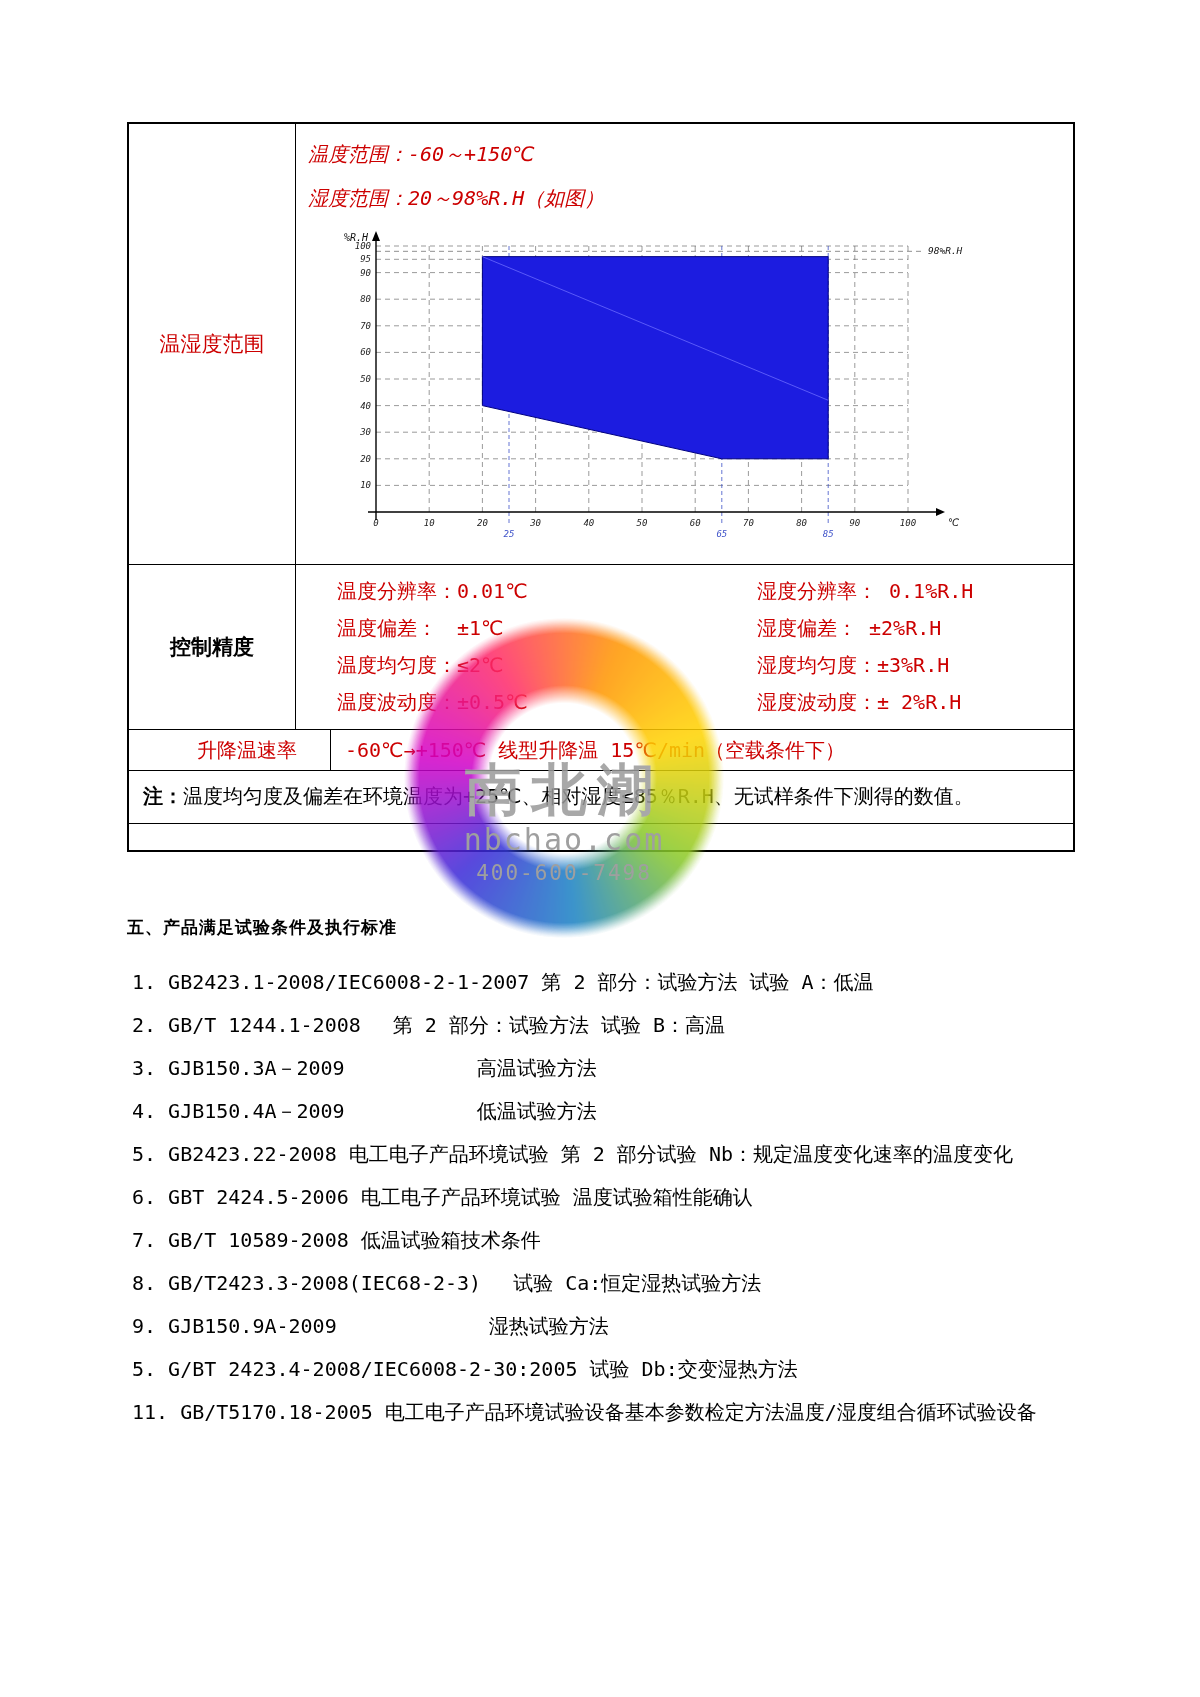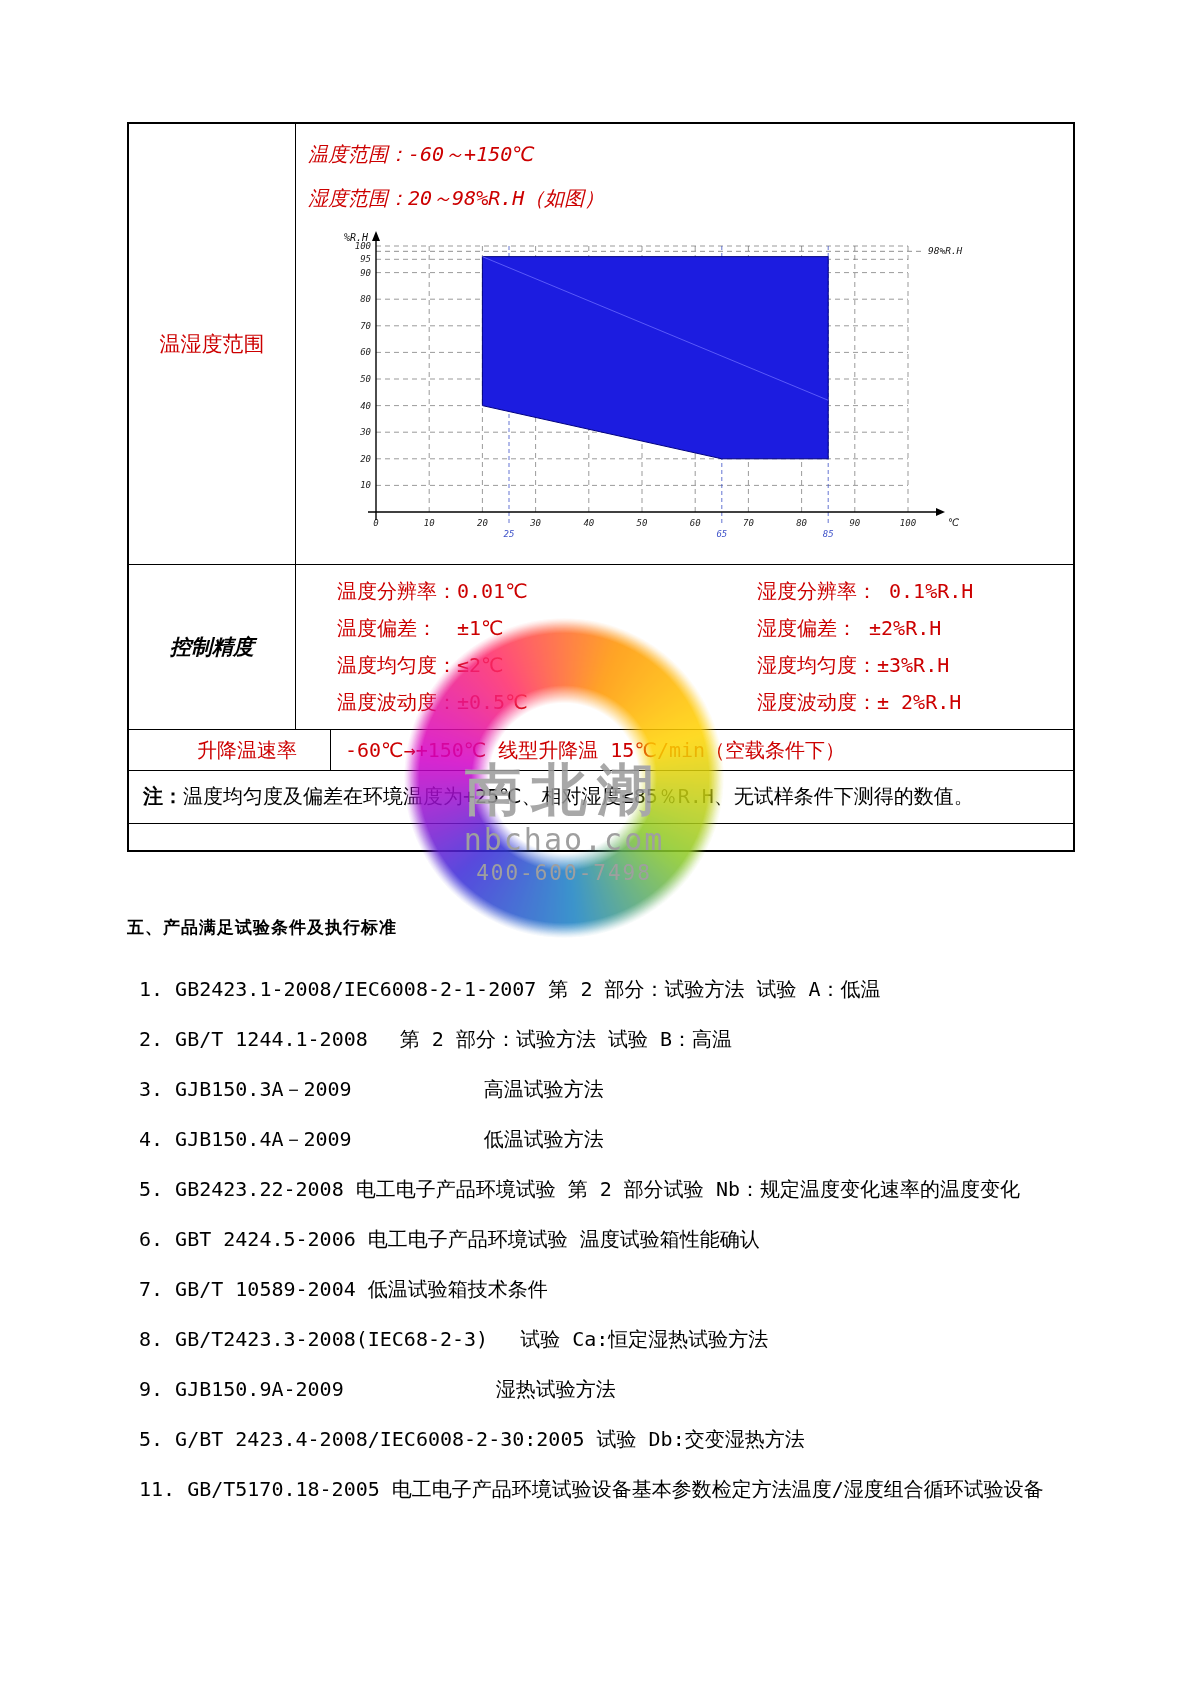--- a/index.html
+++ b/index.html
@@ -65,21 +65,21 @@
 
   
   .section-heading{
     position:absolute;left:127px;top:916px;
     font-size:17px;font-weight:bold;color:#000;letter-spacing:1px;
   }
   .std-list{
     position:absolute;left:127px;top:958px;width:958px;
     font-size:20px;line-height:38px;color:#000;
   }
-  .std-item{margin:12px;}
+  .std-item{margin:5px;}
   .std-num{padding-right:12px;}
 </style>
 </head>
 <body>
 
 <div class="doc-table">
 
   <div class="trow">
     <div class="cell-label red">温湿度范围</div>
     <div class="cell-body range-body">
@@ -145,21 +145,21 @@
             <line x1="38" y1="282" x2="606" y2="282" stroke="#000" stroke-width="1.4"></line>
             <polygon points="606,278 606,286 615,282" fill="#000"></polygon>
             <text x="14" y="11" font-size="10" fill="#111">%R.H</text>
             <text x="618" y="296" font-size="10" fill="#111">℃</text>
           </svg>
       </div>
     </div>
   </div>
 
   <div class="trow">
-    <div class="cell-label" style="font-weight:bold;font-style:italic;">控制精度</div>
+    <div class="cell-label" style="font-weight:bold;">控制精度</div>
     <div class="cell-body prec-body">
       <div class="prec-col left" id="prec-left">
           <div class="prec-line red">温度分辨率：0.01℃</div>
           <div class="prec-line red">温度偏差：　±1℃</div>
           <div class="prec-line red">温度均匀度：≤2℃</div>
           <div class="prec-line red">温度波动度：±0.5℃</div>
         </div>
       <div class="prec-col" id="prec-right">
           <div class="prec-line red">湿度分辨率： 0.1%R.H</div>
           <div class="prec-line red">湿度偏差： ±2%R.H</div>
@@ -195,18 +195,18 @@
 </div>
 
 <div class="section-heading">五、产品满足试验条件及执行标准</div>
 <div class="std-list" id="std-list">
     <div class="std-item"><span class="std-num">1.</span><span class="std-text">GB2423.1-2008/IEC6008-2-1-2007 第 2 部分：试验方法 试验 A：低温</span></div>
     <div class="std-item"><span class="std-num">2.</span><span class="std-text">GB/T 1244.1-2008　 第 2 部分：试验方法 试验 B：高温</span></div>
     <div class="std-item"><span class="std-num">3.</span><span class="std-text">GJB150.3A－2009　　　　　　 高温试验方法</span></div>
     <div class="std-item"><span class="std-num">4.</span><span class="std-text">GJB150.4A－2009　　　　　　 低温试验方法</span></div>
     <div class="std-item"><span class="std-num">5.</span><span class="std-text">GB2423.22-2008 电工电子产品环境试验 第 2 部分试验 Nb：规定温度变化速率的温度变化</span></div>
     <div class="std-item"><span class="std-num">6.</span><span class="std-text">GBT 2424.5-2006 电工电子产品环境试验 温度试验箱性能确认</span></div>
-    <div class="std-item"><span class="std-num">7.</span><span class="std-text">GB/T 10589-2004 低温试验箱技术条件</span></div>
+    <div class="std-item"><span class="std-num">7.</span><span class="std-text">GB/T 10589-2008 低温试验箱技术条件</span></div>
     <div class="std-item"><span class="std-num">8.</span><span class="std-text">GB/T2423.3-2008(IEC68-2-3)　 试验 Ca:恒定湿热试验方法</span></div>
     <div class="std-item"><span class="std-num">9.</span><span class="std-text">GJB150.9A-2009　　　　　　　 湿热试验方法</span></div>
     <div class="std-item"><span class="std-num">5.</span><span class="std-text">G/BT 2423.4-2008/IEC6008-2-30:2005 试验 Db:交变湿热方法</span></div>
     <div class="std-item"><span class="std-num">11.</span><span class="std-text">GB/T5170.18-2005 电工电子产品环境试验设备基本参数检定方法温度/湿度组合循环试验设备</span></div>
   </div>
 
 </body></html>

